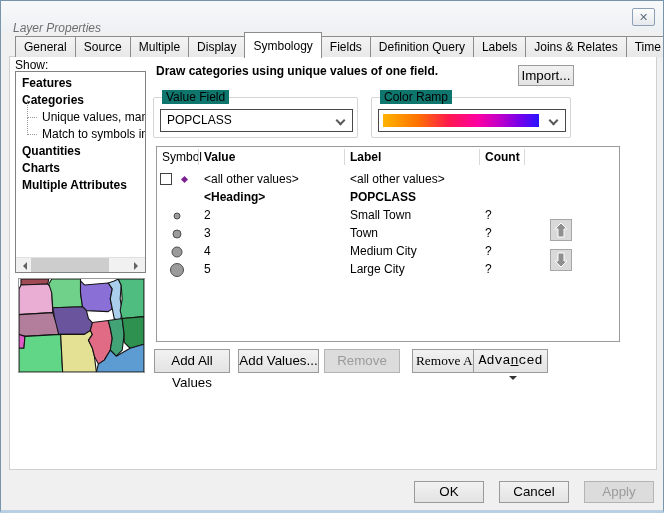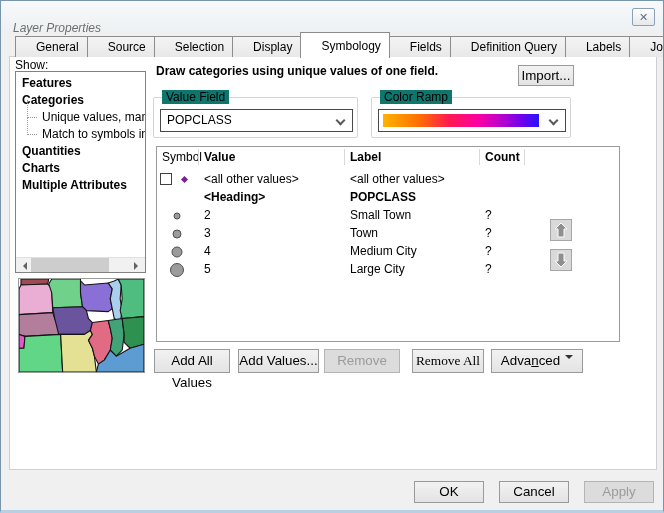--- a/index.html
+++ b/index.html
@@ -9,21 +9,21 @@
             border:1px solid #7695ad; border-bottom:3px solid #b9cfe4; overflow:hidden; }
   
   .titlebar { position:absolute; left:0; top:0; width:100%; height:30px;
               background:linear-gradient(#f7f9fa,#eef1f3); }
   .title { position:absolute; left:12px; top:20px; color:#6e6e6e;font-style:italic; }
   .close-btn { position:absolute; left:631px; top:7px; width:23px; height:18px;
                background:linear-gradient(#fdfdfd,#e6e9ec); border:1px solid #8ca0b8; border-radius:2px;
                color:#5f6f80; font-size:11px; font-weight:bold; text-align:center; line-height:16px; cursor:pointer; }
   
   .tabstrip { position:absolute; left:14px; top:33px; height:23px; display:flex; align-items:flex-end; z-index:3; }
-  .tab { position:relative; padding:3px 8px 3px 20px; background:linear-gradient(#f4f4f4,#e8e8e8);
+  .tab { position:relative; padding:3px 8px 3px 8px; background:linear-gradient(#f4f4f4,#e8e8e8);
          border:1px solid #8c8c8c; border-bottom:none; margin-left:-1px; white-space:nowrap; cursor:pointer; }
   .tab:first-child { margin-left:0; }
   .tab.active { background:#fff; padding-top:6px; padding-bottom:5px; z-index:4; margin-bottom:-1px; }
   
   .page { position:absolute; left:8px; top:55px; width:648px; height:414px; background:#fff;
           border:1px solid #cfcfcf; z-index:1; }
   .abs { position:absolute; }
   .bold { font-weight:bold; }
   
   .show-label { left:14px; top:57px; }
@@ -78,42 +78,42 @@
   
   .move-btn { left:549px; width:22px; height:22px; background:#d9d9d9; border:1px solid #a6a6a6; cursor:pointer; }
   .move-up { top:218px; } .move-down { top:248px; }
   .move-btn svg { display:block; margin:2px auto 0; }
   
   .act { top:348px; height:24px; line-height:22px; }
   .b-addall { left:153px; width:76px; }
   .b-add    { left:237px; width:81px; }
   .b-remove { left:323px; width:76px; }
   .b-removeall { left:411px; width:72px;font-family:Liberation Serif, serif; }
-  .b-advanced  { left:490px; width:92px; }
+  .b-advanced  { left:472px; width:75px;font-family:Liberation Mono, monospace; }
   .b-advanced .mn { text-decoration:underline; }
   .drop-arrow { display:inline-block; width:0; height:0; margin-left:5px; vertical-align:2px;
                 border:4px solid transparent; border-top-color:#333; }
   
   .foot-btn { top:480px; width:70px; height:22px; line-height:20px; }
   .b-ok { left:413px; } .b-cancel { left:498px; } .b-apply { left:583px; }
 </style>
 </head>
 <body>
 
 <div class="dialog">
 
   <div class="titlebar">
     <span class="title">Layer Properties</span>
     <div class="close-btn">✕</div>
   </div>
 
   <div class="tabstrip">
     <div class="tab">General</div>
     <div class="tab">Source</div>
-    <div class="tab">Selection</div>
+    <div class="tab">Multiple</div>
     <div class="tab">Display</div>
     <div class="tab active">Symbology</div>
     <div class="tab">Fields</div>
     <div class="tab">Definition Query</div>
     <div class="tab">Labels</div>
     <div class="tab">Joins &amp; Relates</div>
     <div class="tab">Time</div>
 
   </div>
 

